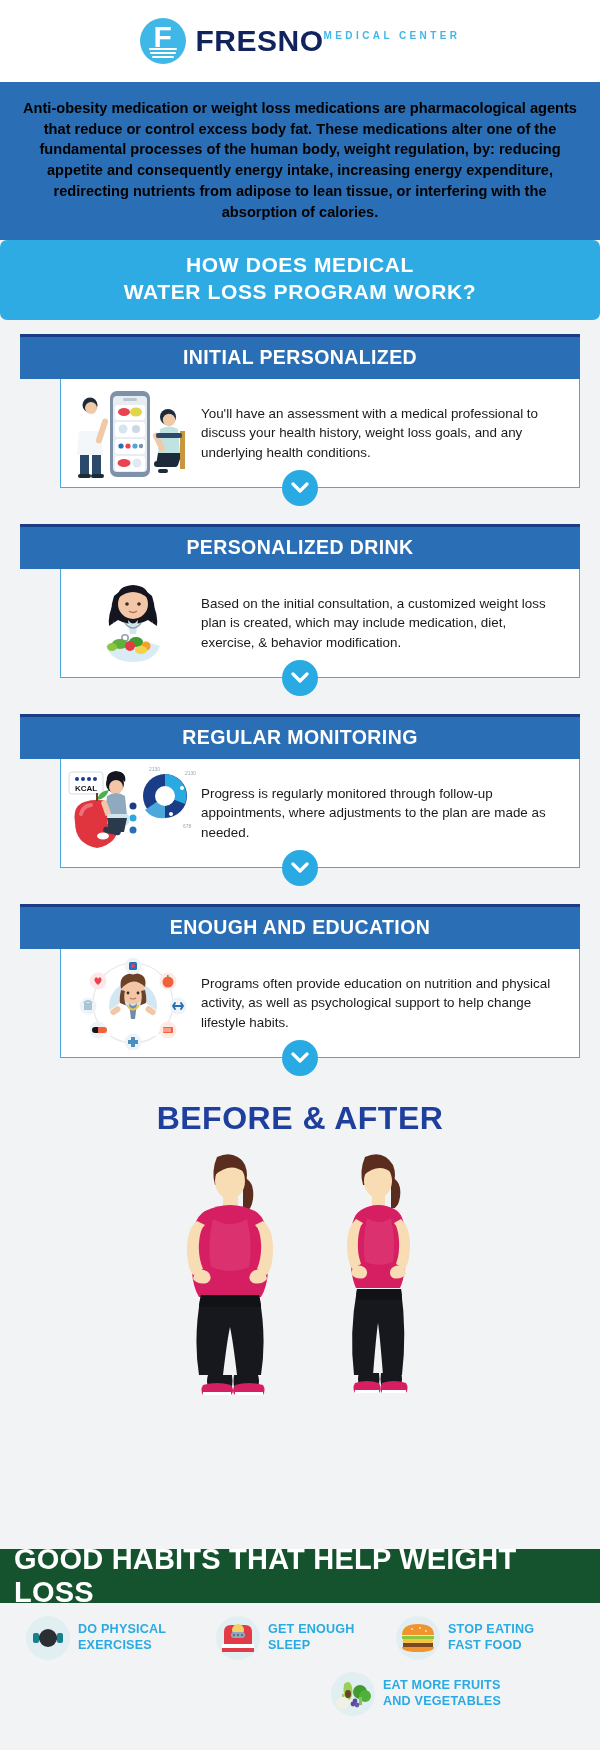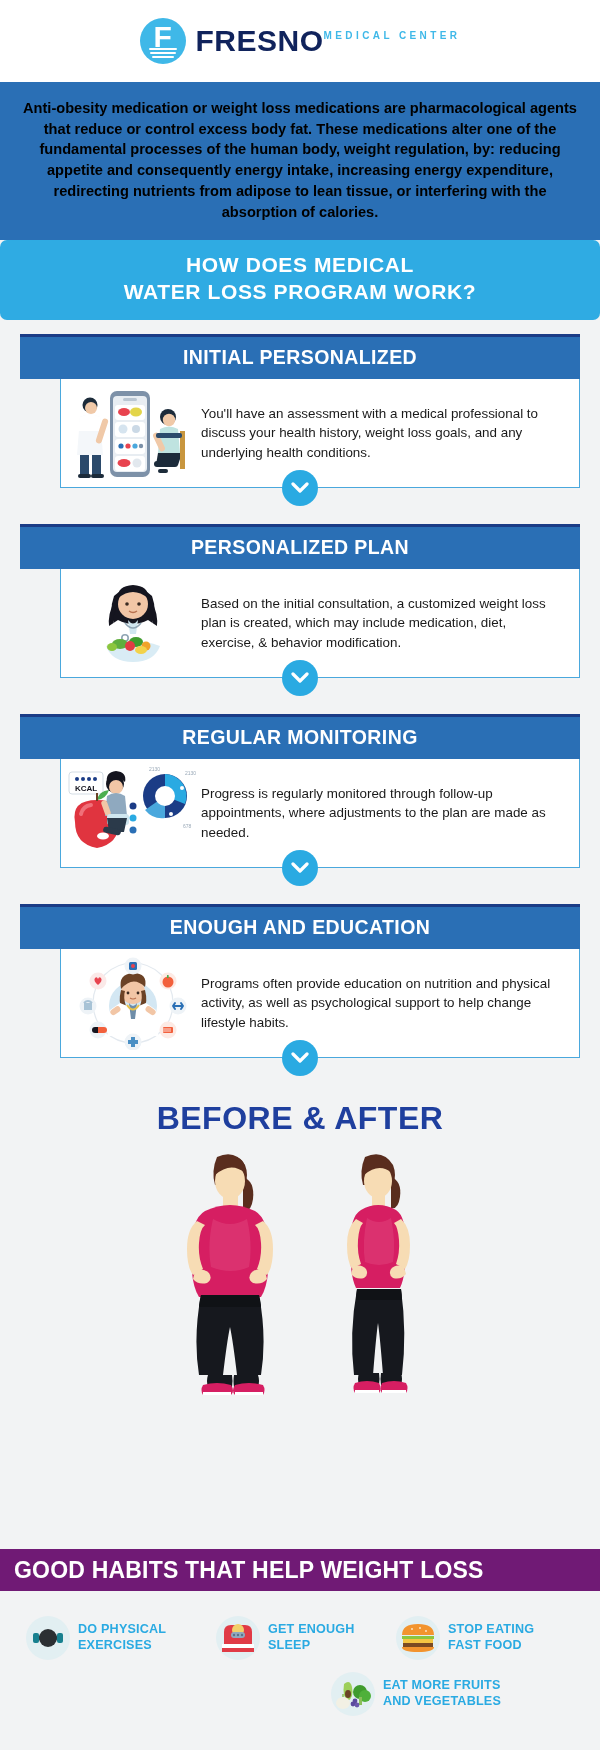--- a/index.html
+++ b/index.html
@@ -140,27 +140,27 @@
     justify-content: center;
     gap: 18px;
     margin-top: 12px;
   }
 
   
   .habits-banner {
     position: absolute;
     left: 0; right: 0;
     top: 1549px;
-    height: 42px;
-    background: #701a75;
+    height: 54px;
+    background: #14532d;
     color: #ffffff;
     display: flex;
     align-items: center;
     padding-left: 14px;
-    font-size: 23px;
+    font-size: 29px;
     font-weight: bold;
     letter-spacing: 0.2px;
   }
   .habits {
     position: absolute;
     left: 0; right: 0; top: 1600px;
     padding: 10px 14px 0 14px;
   }
   .habit-row { display: flex; justify-content: flex-end; }
   .habit-row.row1 > div { flex: 0 0 auto; }
@@ -265,21 +265,21 @@
         <div class="step-text">You'll have an assessment with a medical professional to discuss your health history, weight loss goals, and any underlying health conditions.</div>
       </div>
       <div class="chev">
         <svg width="18" height="12" viewBox="0 0 18 12">
             <path d="M2 2 L9 9 L16 2" stroke="#ffffff" stroke-width="3.2" fill="none" stroke-linecap="round" stroke-linejoin="round"></path>
           </svg>
       </div>
     </div>
 
     <div class="step">
-      <div class="step-head">PERSONALIZED PLAN</div>
+      <div class="step-head">PERSONALIZED DRINK</div>
       <div class="step-body">
         <div class="step-art">
           <svg width="110" height="94" viewBox="0 0 110 94">
             <path d="M36 20 q19 -18 38 0 q6 16 -2 32 l-34 0 q-8 -16 -2 -32 z" fill="#15151f"></path>
             <circle cx="55" cy="28" r="15" fill="#f2c6a6"></circle>
             <path d="M40 22 q15 -12 30 0 q1 -12 -15 -13 q-16 1 -15 13 z" fill="#15151f"></path>
             <circle cx="49" cy="28" r="1.8" fill="#3a2a22"></circle>
             <circle cx="61" cy="28" r="1.8" fill="#3a2a22"></circle>
             <path d="M51 35 q4 3 8 0" stroke="#b9714f" stroke-width="1.4" fill="none"></path>
             <path d="M34 30 q-6 16 -1 28 l5 -2 q-5 -12 0 -24 z" fill="#15151f"></path>

